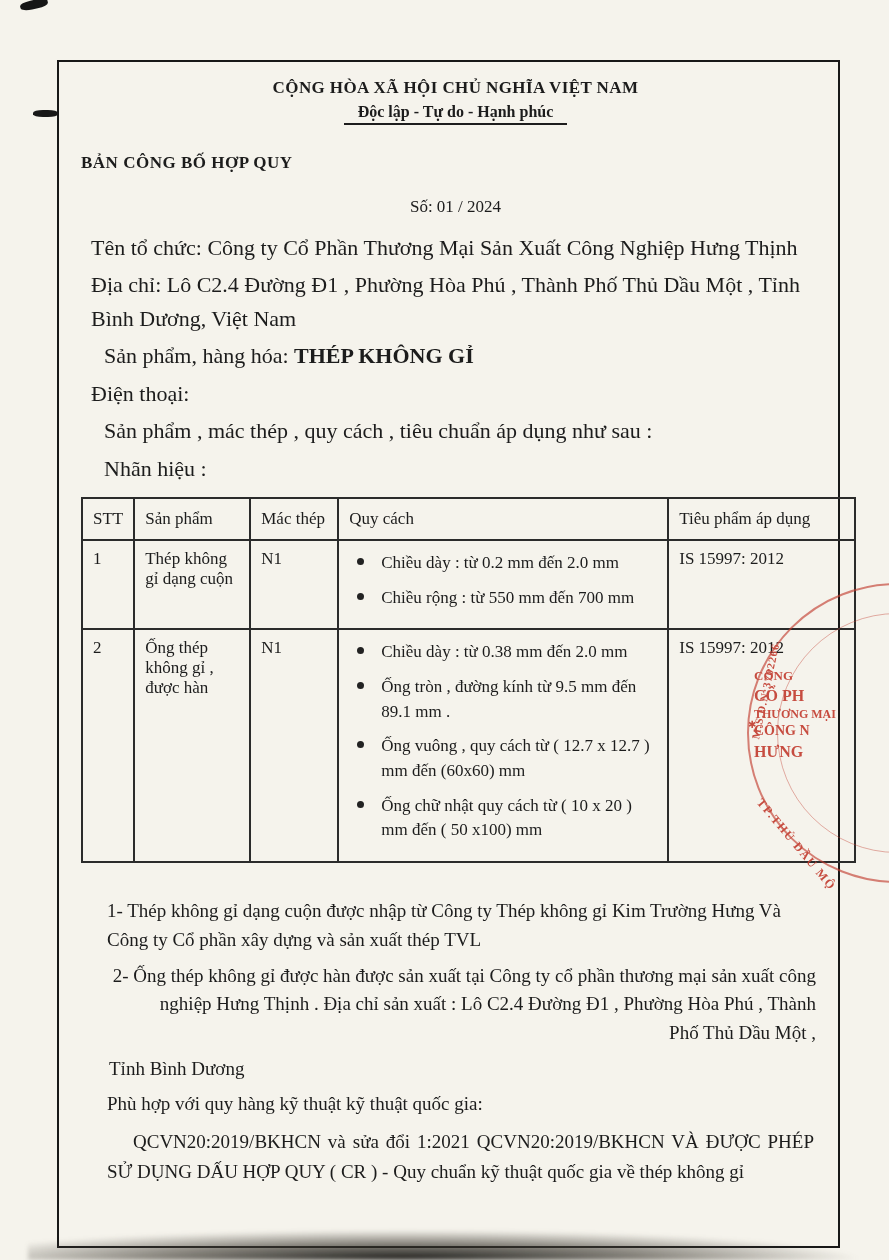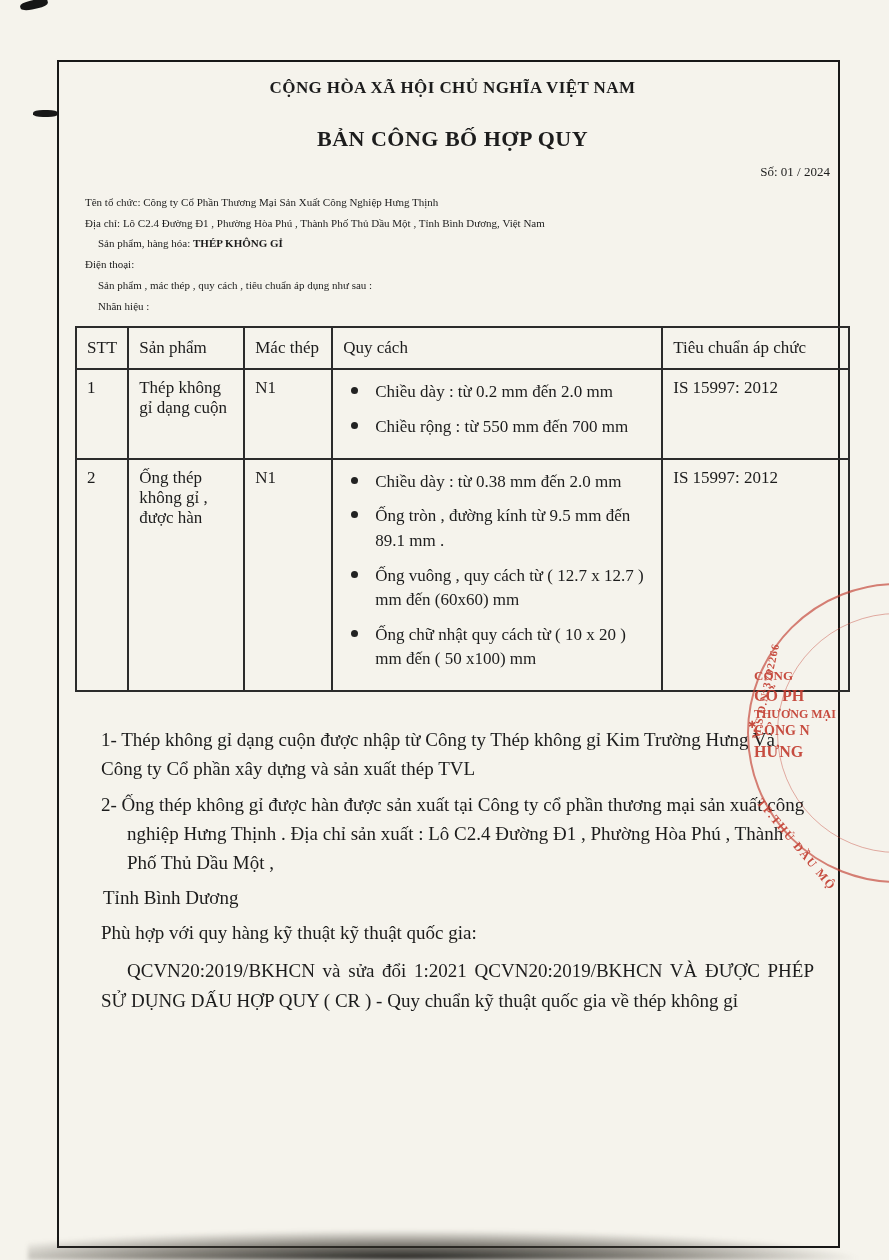--- a/index.html
+++ b/index.html
@@ -6,50 +6,50 @@
   body {
     width:889px; height:1260px; position:relative; overflow:hidden;
     background:#f5f3ec;
     font-family:"Liberation Serif","DejaVu Serif",serif;
     color:#1c1c1c;
   }
   
   .frame {
     position:absolute; left:57px; top:60px; width:783px; height:1188px;
     border:2px solid #181818; box-sizing:border-box;
-    padding:12px 8px 0 16px;
+    padding:12px 8px 0 22px;
   }
   .nat1 { text-align:center; font-weight:bold; font-size:17px; letter-spacing:.4px; margin-top:4px; }
   .nat2-wrap { text-align:center; margin-top:5px; }
   .nat2 {
     display:inline-block; font-weight:bold; font-size:16px;
     padding:0 14px 2px 14px; border-bottom:2px solid #1d1d1d;
   }
-  .title { text-align:center; font-weight:bold; font-size:22px; letter-spacing:.5px; margin-top:28px; }
-  .docno { text-align:right; font-size:13px; margin-top:12px; }
-  .para { font-size:11px; line-height:1.52; margin:4px 10px 0 10px; }
+  .title { text-align:left; font-weight:bold; font-size:17px; letter-spacing:.5px; margin-top:28px; }
+  .docno { text-align:center; font-size:17px; margin-top:24px; }
+  .para { font-size:22px; line-height:1.52; margin:4px 10px 0 10px; }
   .para.first { margin-top:14px; }
   .para.indent { padding-left:13px; }
   .product-strong { font-weight:bold; }
   
   table.spec { width:775px; margin:12px auto 0 auto; border-collapse:collapse; font-size:17px; }
   table.spec th, table.spec td {
     border:2px solid #2b2b2b; padding:8px 10px; vertical-align:top;
     text-align:left; font-weight:normal;
   }
   table.spec th { padding:10px; vertical-align:middle; }
   .w-stt { width:50px; } .w-sp { width:116px; } .w-mt { width:88px; } .w-qc { width:330px; }
   td.center, th.center { text-align:center; }
   ul.specs { list-style:none; margin:2px 0 0 0; padding:0; }
   ul.specs li { position:relative; padding-left:32px; margin-bottom:10px; line-height:1.45; }
   .dot { position:absolute; left:8px; top:7px; width:7px; height:7px; border-radius:50%; background:#222; }
   
   .notes { margin:34px 14px 6px 26px; font-size:19px; }
   .note { line-height:1.52; margin-bottom:7px; }
-  .note.hang { padding-left:26px; text-indent:-26px; }
+  .note.hang { padding-left:26px; text-indent:-26px;text-align:right; }
   .note-cont { margin:0 0 6px 2px; line-height:1.52; }
   .conf-intro { margin-top:4px; line-height:1.52; }
   .conf-body { margin:8px 2px 0 0; text-align:justify; text-indent:26px; line-height:1.58; }
   
   .stamp { position:absolute; left:747px; top:583px; width:300px; height:300px; color:#c23b2e; opacity:.9; }
   .stamp-ring { position:absolute; left:0; top:0; right:0; bottom:0; border:2px solid rgba(194,59,46,.7); border-radius:50%; }
   .stamp-ring-inner { position:absolute; left:30px; top:30px; right:30px; bottom:30px; border:1px solid rgba(194,59,46,.45); border-radius:50%; }
   .stamp-center { position:absolute; left:7px; top:84px; width:160px; font-weight:bold; line-height:1.35; }
   .stamp-center .l1 { font-size:13px; }
   .stamp-center .l2 { font-size:16px; }
@@ -79,20 +79,23 @@
 </style>
 </head>
 <body>
 
 <div class="artifact-corner"></div>
 <div class="artifact-left"></div>
 
 <div class="frame">
 
   <div class="nat1">CỘNG HÒA XÃ HỘI CHỦ NGHĨA VIỆT NAM</div>
+  <div class="nat2-wrap">
+    <span class="nat2">Độc lập - Tự do - Hạnh phúc</span>
+  </div>
 
   <div class="title">BẢN CÔNG BỐ HỢP QUY</div>
   <div class="docno">Số: 01 / 2024</div>
 
   <div class="para first">Tên tổ chức: Công ty Cổ Phần Thương Mại Sản Xuất Công Nghiệp Hưng Thịnh</div>
   <div class="para">Địa chỉ: Lô C2.4 Đường Đ1 , Phường Hòa Phú , Thành Phố Thủ Dầu Một , Tỉnh Bình Dương, Việt Nam</div>
   <div class="para indent">
     <span>Sản phẩm, hàng hóa: </span>
     <span class="product-strong">THÉP KHÔNG GỈ</span>
   </div>
@@ -107,21 +110,21 @@
         <col class="w-mt">
         <col class="w-qc">
         <col>
     </colgroup>
     <thead>
       <tr>
         <th class="center">STT</th>
         <th>Sản phẩm</th>
         <th>Mác thép</th>
         <th>Quy cách</th>
-        <th>Tiêu chuẩn áp chức</th>
+        <th>Tiêu phẩm áp dụng</th>
       </tr>
     </thead>
     <tbody>
       <tr>
         <td class="center">1</td>
         <td>Thép không gỉ dạng cuộn</td>
         <td>N1</td>
         <td>
           <ul class="specs">
             <li><span class="dot"></span><span>Chiều dày : từ 0.2 mm đến 2.0 mm</span></li>

